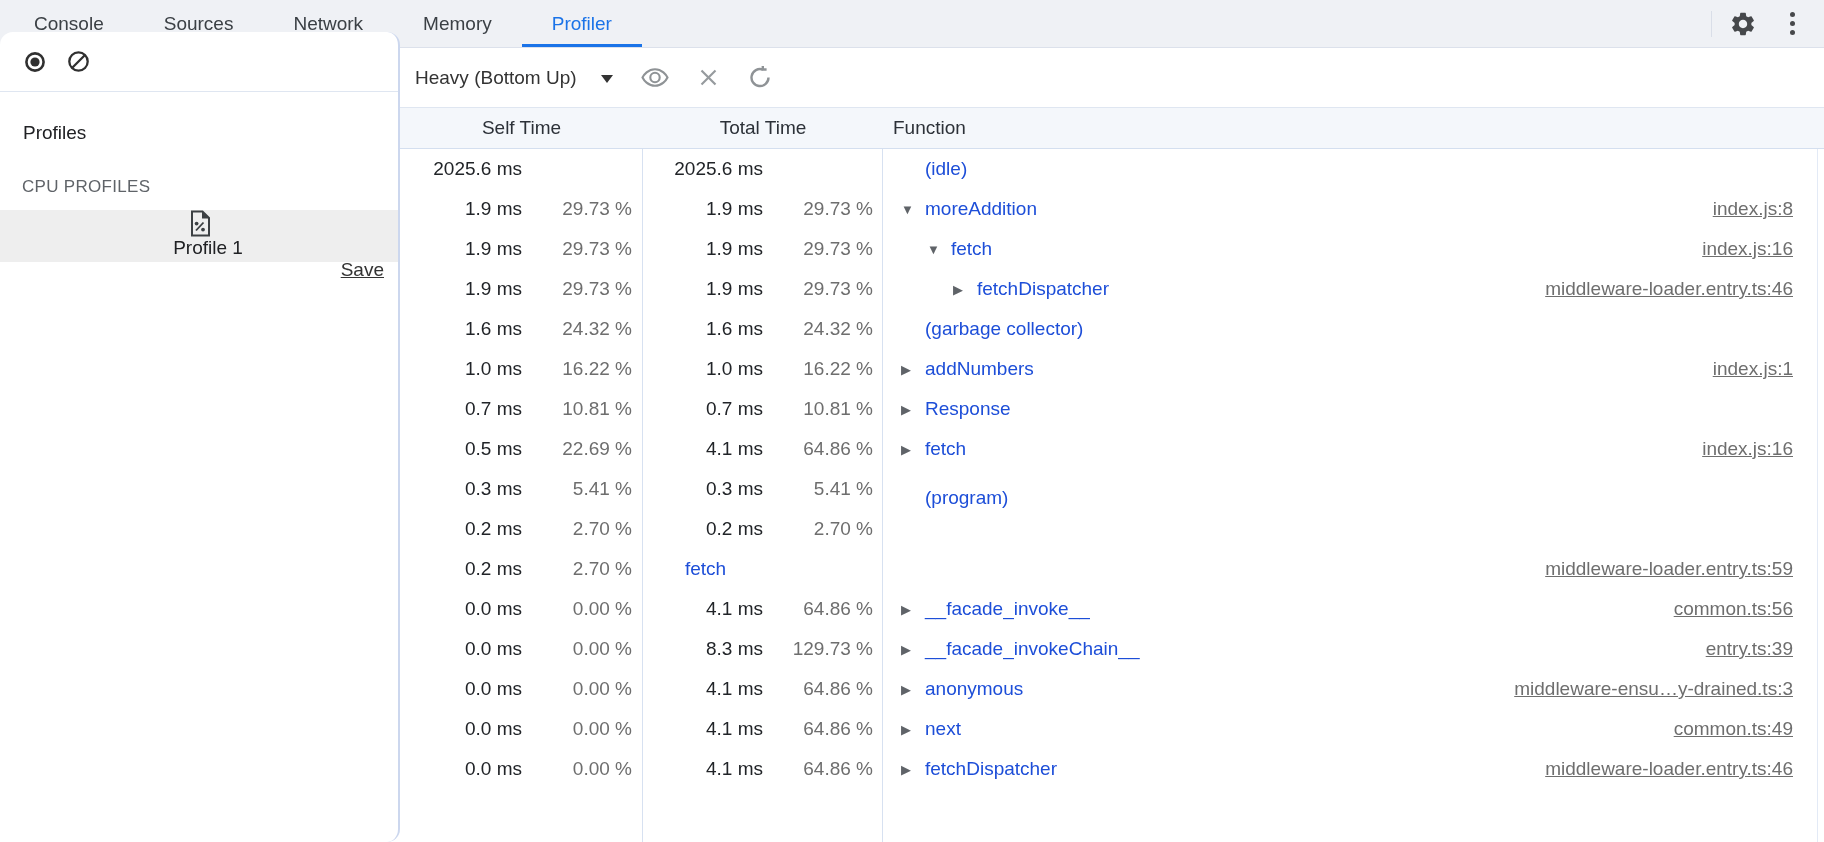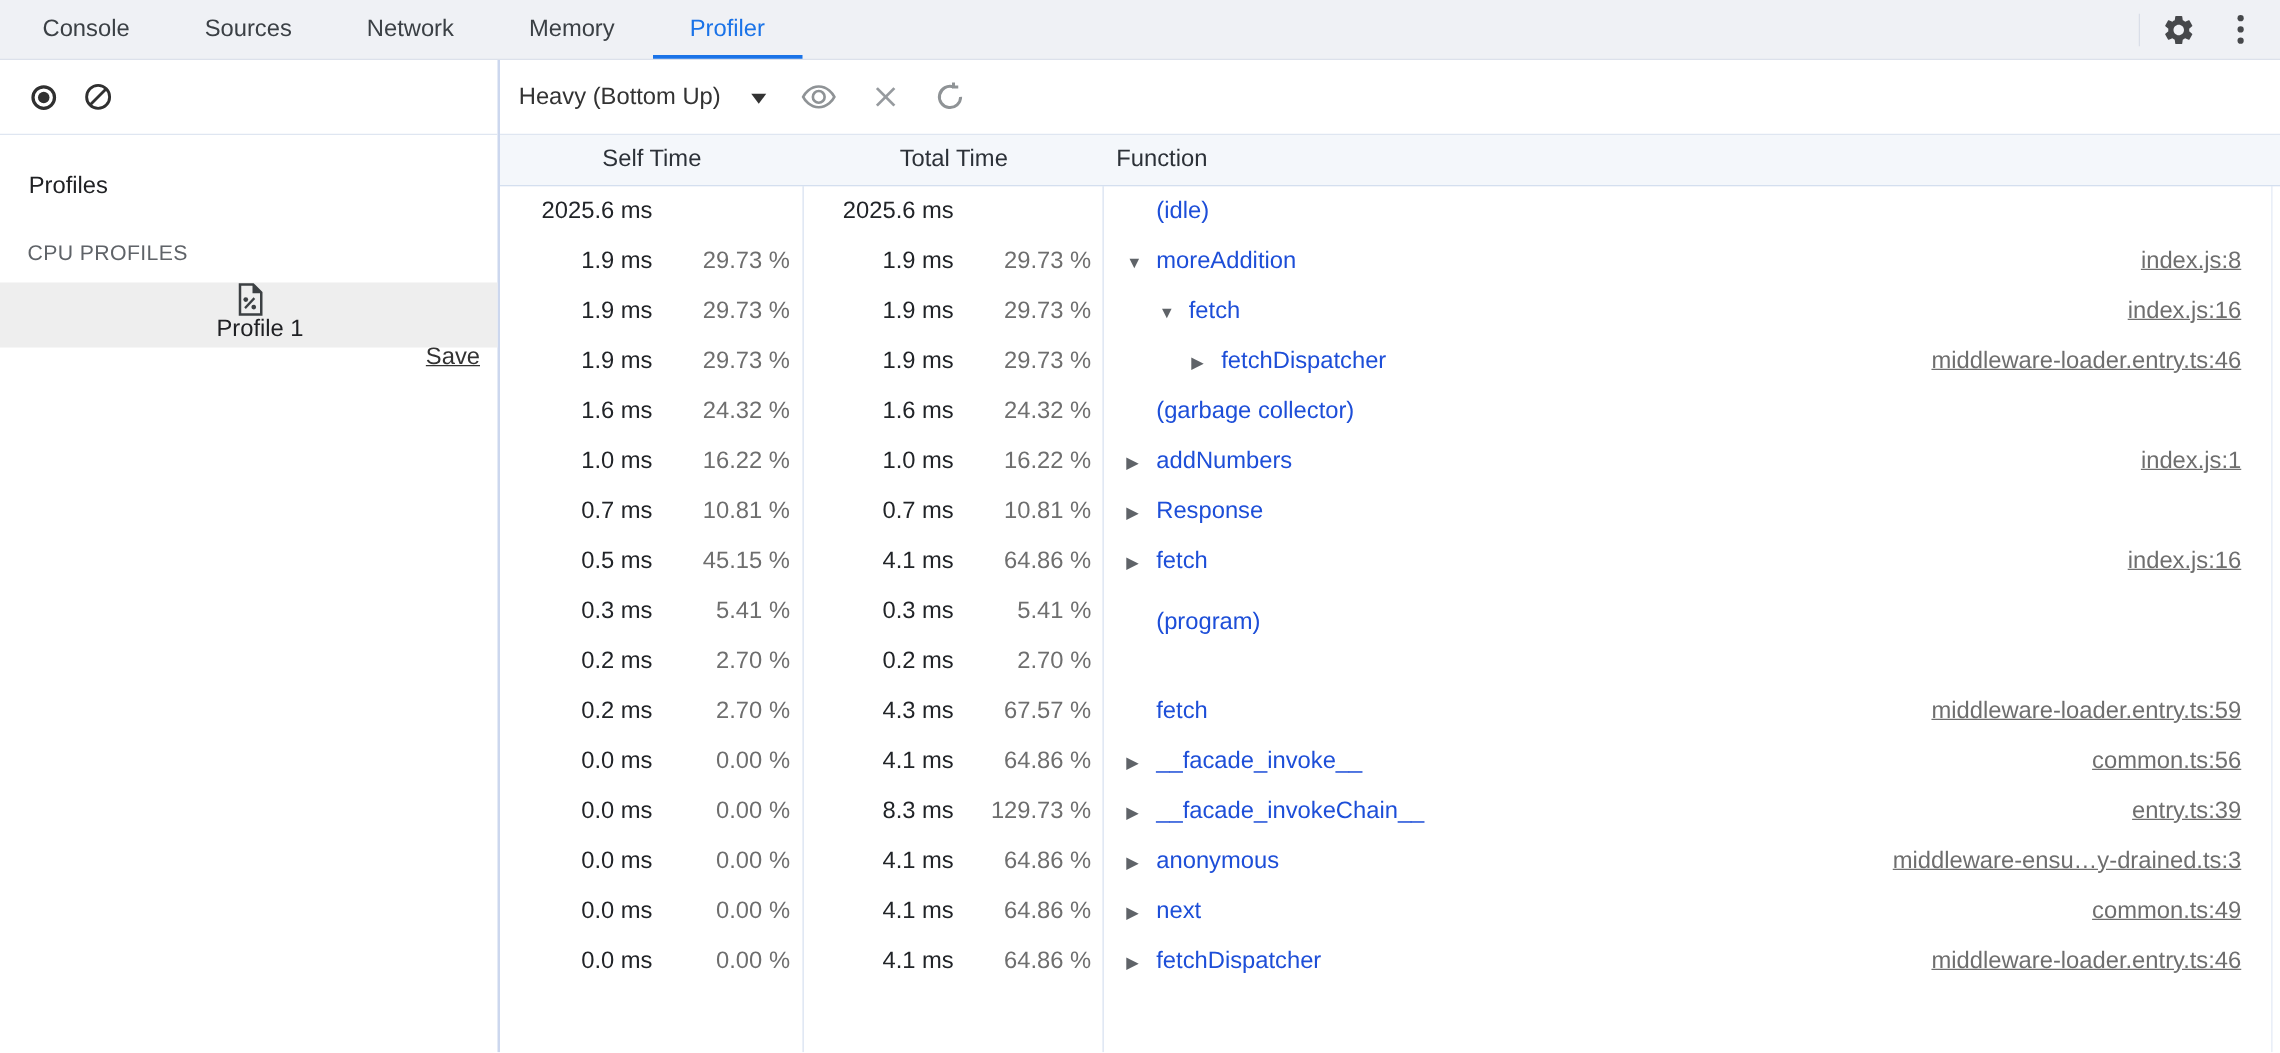--- a/index.html
+++ b/index.html
@@ -22,22 +22,22 @@
   .tab.active { color:#1a73e8; box-shadow:inset 0 -3px 0 #1a73e8; }
   .tabbar-right { margin-left:auto; display:flex; align-items:center; padding-right:22px; }
   .tb-sep { width:1px; height:26px; background:#d9dee8; margin-right:16px; }
   .icon-btn { display:flex; align-items:center; justify-content:center; background:none; border:none; padding:0; cursor:default; }
   .gear-btn { width:30px; height:30px; margin-right:24px; }
   .kebab { display:flex; flex-direction:column; gap:4px; width:20px; align-items:center; }
   .kebab i { width:5px; height:5px; border-radius:50%; background:#46484b; }
 
   
   .sidebar {
-    position:absolute; top:48px; left:0; width:398px; bottom:0;
-    border-right:2px solid #ccd7ee; background:#fff;
+    position:absolute; top:32px; left:0; width:398px; bottom:0;
+    border-right:2px solid #ccd7ee; background:#fff;border-radius:13px;
   }
   .sidebar-toolbar {
     height:59px; border-bottom:1px solid #dfe6f1;
     display:flex; align-items:center; padding-left:24px; gap:21px;
   }
   .profiles-title { margin:30px 0 0 23px; font-size:19px; color:#202124; }
   .cpu-heading { margin:33px 0 0 22px; font-size:17px; color:#5f6368; letter-spacing:.3px; }
   .profile-item {
     margin-top:13px; height:52px; background:#eeeeee;
     display:flex; align-items:center; padding:0 14px 0 32px;flex-direction:column;
@@ -313,21 +313,21 @@
     <div class="cell cell-fn" style="padding-left: 18px;">
       <span class="arrow">▶</span>
       <span class="fn-name">Response</span>
       <span class="src-link" style="visibility: hidden;"></span>
     </div>
   </div>
 
   <div class="row">
     <div class="cell cell-time cell-self">
       <span class="ms">0.5 ms</span>
-      <span class="pct">45.15 %</span>
+      <span class="pct">22.69 %</span>
     </div>
     <div class="cell cell-time cell-total">
       <span class="ms">4.1 ms</span>
       <span class="pct">64.86 %</span>
     </div>
     <div class="cell cell-fn" style="padding-left: 18px;">
       <span class="arrow">▶</span>
       <span class="fn-name">fetch</span>
       <span class="src-link">index.js:16</span>
     </div>
@@ -358,24 +358,20 @@
       <span class="ms">0.2 ms</span>
       <span class="pct">2.70 %</span>
     </div>
   </div>
 
   <div class="row">
     <div class="cell cell-time cell-self">
       <span class="ms">0.2 ms</span>
       <span class="pct">2.70 %</span>
     </div>
-    <div class="cell cell-time cell-total">
-      <span class="ms">4.3 ms</span>
-      <span class="pct">67.57 %</span>
-    </div>
     <div class="cell cell-fn" style="padding-left: 18px;">
       <span class="arrow"></span>
       <span class="fn-name">fetch</span>
       <span class="src-link">middleware-loader.entry.ts:59</span>
     </div>
   </div>
 
   <div class="row">
     <div class="cell cell-time cell-self">
       <span class="ms">0.0 ms</span>

